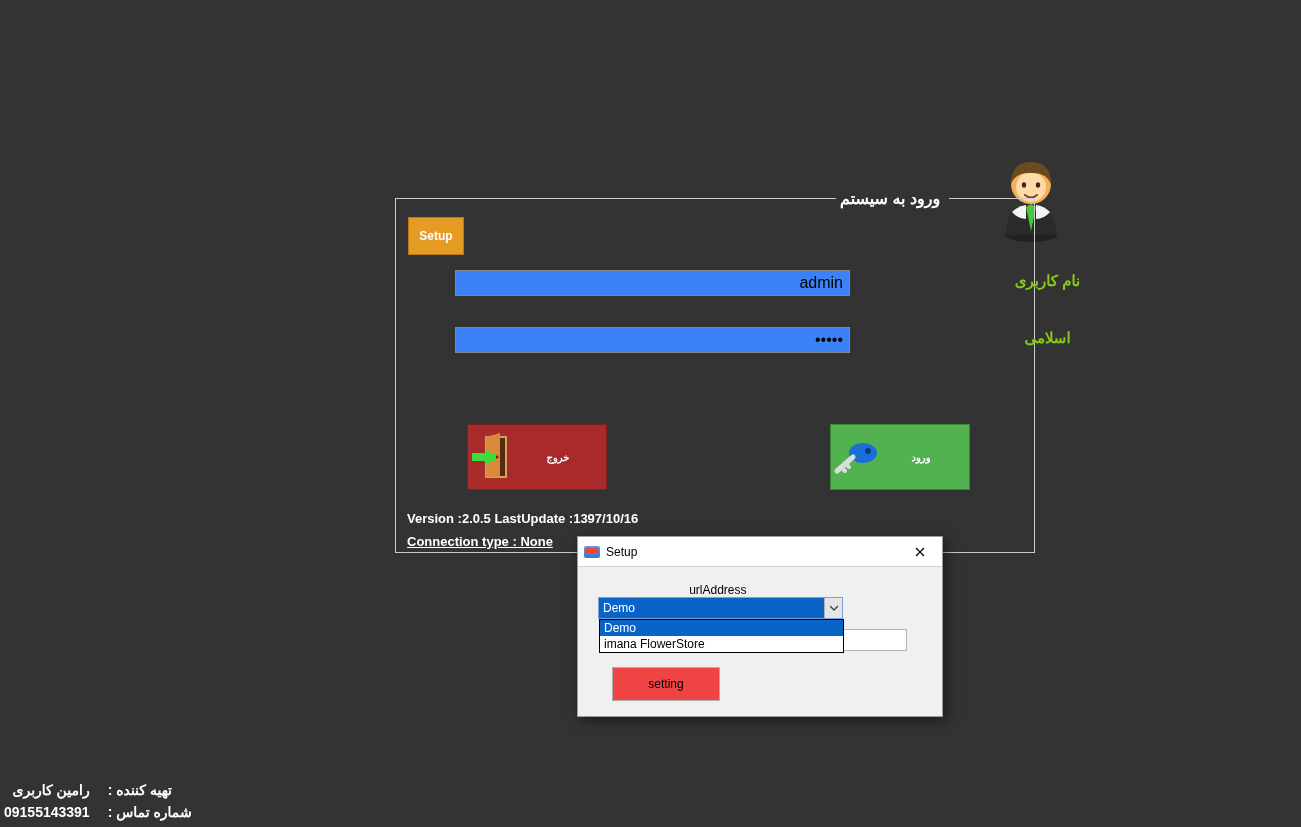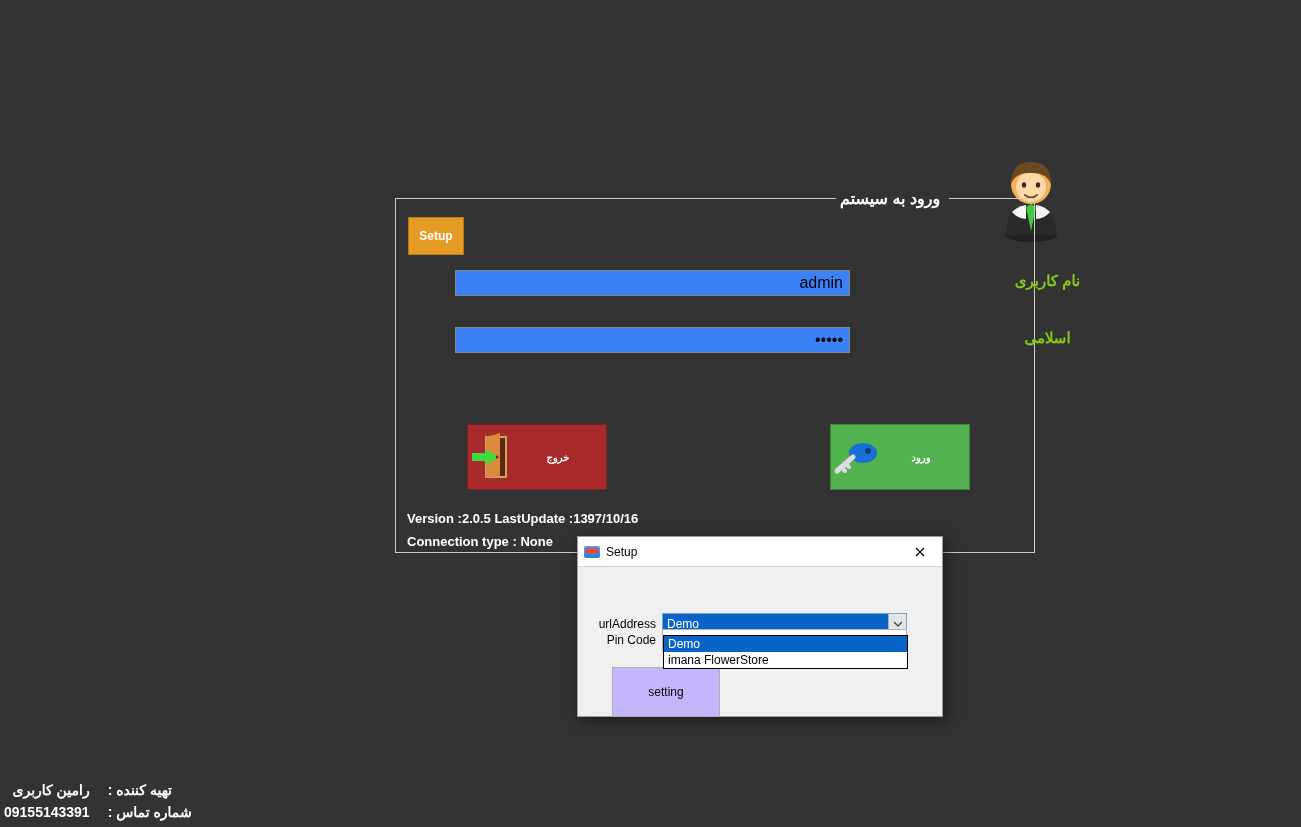--- a/index.html
+++ b/index.html
@@ -103,21 +103,21 @@
   .big-btn .btn-icon { width: 50px; display:flex; align-items:center; justify-content:center;}
 
   .version-line, .conn-line {
     position: absolute;
     left: 407px;
     color: #ffffff;
     font-size: 13px;
     font-weight: bold;
   }
   .version-line { top: 511px; }
-  .conn-line    { top: 534px; }
+  .conn-line    { top: 534px; text-decoration: underline; }
 
   
   .avatar {
     position: absolute;
     left: 996px;
     top: 157px;
   }
 
   
   .footer {
@@ -158,21 +158,21 @@
   .dlg-icon::after{content:"";position:absolute;left:2px;top:4px;width:12px;height:5px;background:#e44;}
   .dlg-title { font-size: 12px; color:#000; flex:1; }
   .dlg-close {
     width: 45px; height: 30px; display:flex; align-items:center; justify-content:center;
     font-size: 14px; color:#000; cursor:pointer;
   }
 
   .dlg-body { position: relative; height: calc(100% - 30px); font-size:12px; color:#000;}
   .dlg-row { position:absolute; left:20px; height:22px; display:flex; align-items:center;}
   .dlg-row .dlab{ width:64px; text-align:right; padding-right:6px;}
-  .row-url { top:46px; }
+  .row-url { top:16px;flex-direction:column; }
   .row-pin { top:62px; }
 
   .combo {
     width: 245px; height:22px; background:#ec4899; border:1px solid #7a9fd4;
     display:flex; align-items:center; position:relative;
   }
   .combo-sel {
     flex:1; height:100%; background:#0a64c8; color:#fff; padding:0 4px; line-height:20px;
     font-size:12px;
   }
@@ -187,22 +187,22 @@
     border:1px solid #000; z-index:5;
   }
   .combo-opt{ height:16px; line-height:16px; padding:0 4px; font-size:12px;}
   .combo-opt.hi{ background:#0a64c8; color:#fff;}
 
   .pin-input{
     width:245px; height:22px; background:#fff; border:1px solid #aeb5bd;
   }
 
   .setting-btn{
-    position:absolute; left:34px; top:100px; width:108px; height:50px;
-    background:#c4b5fd; border:1px solid #adadad; font-size:12px; cursor:pointer;
+    position:absolute; left:34px; top:100px; width:108px; height:34px;
+    background:#ef4444; border:1px solid #adadad; font-size:12px; cursor:pointer;
   }
 </style>
 </head>
 <body>
 
 <div class="avatar">
   <svg width="70" height="86" viewBox="0 0 70 86">
     <ellipse cx="35" cy="78" rx="26" ry="7" fill="rgba(0,0,0,0.35)"></ellipse>
     <path d="M10 78 Q10 48 35 48 Q60 48 60 78 Z" fill="#2a2a2a"></path>
     <path d="M30 50 L35 74 L40 50 Z" fill="#43c843"></path>

